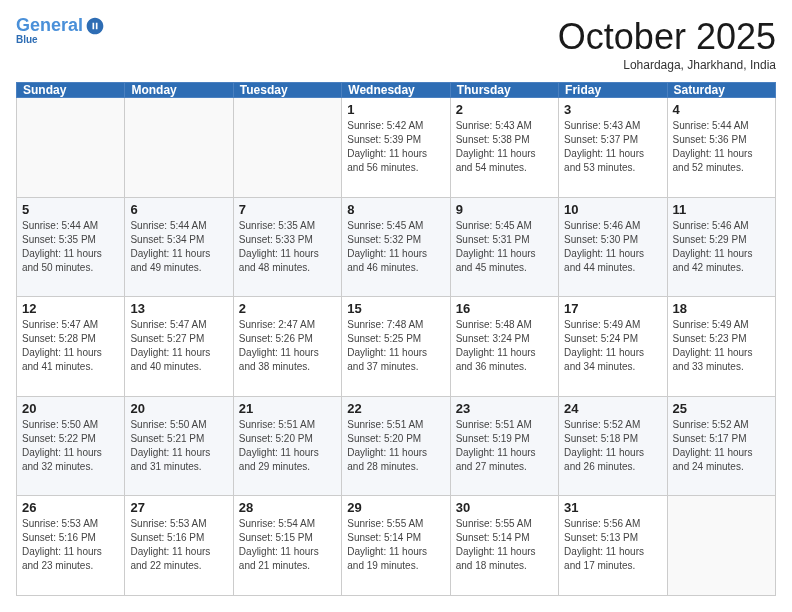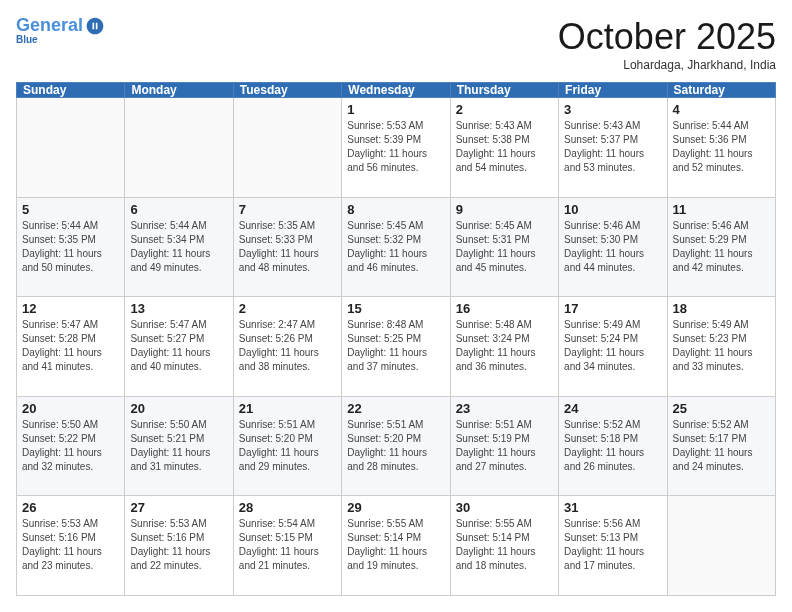--- a/index.html
+++ b/index.html
@@ -132,21 +132,21 @@
           <th>Saturday</th>
         </tr>
     </thead>
     <tbody id="calendar-body">
     <tr>
           <td class="empty"></td>
           <td class="empty"></td>
           <td class="empty"></td>
           <td>
             <span class="day-number">1</span>
-            <div class="day-info">Sunrise: 5:53 AM
+            <div class="day-info">Sunrise: 5:42 AM
 Sunset: 5:39 PM
 Daylight: 11 hours
 and 56 minutes.</div>
           </td>
           <td>
             <span class="day-number">2</span>
             <div class="day-info">Sunrise: 5:43 AM
 Sunset: 5:38 PM
 Daylight: 11 hours
 and 54 minutes.</div>
@@ -234,21 +234,21 @@
           </td>
           <td>
             <span class="day-number">2</span>
             <div class="day-info">Sunrise: 2:47 AM
 Sunset: 5:26 PM
 Daylight: 11 hours
 and 38 minutes.</div>
           </td>
           <td>
             <span class="day-number">15</span>
-            <div class="day-info">Sunrise: 8:48 AM
+            <div class="day-info">Sunrise: 7:48 AM
 Sunset: 5:25 PM
 Daylight: 11 hours
 and 37 minutes.</div>
           </td>
           <td>
             <span class="day-number">16</span>
             <div class="day-info">Sunrise: 5:48 AM
 Sunset: 3:24 PM
 Daylight: 11 hours
 and 36 minutes.</div>

